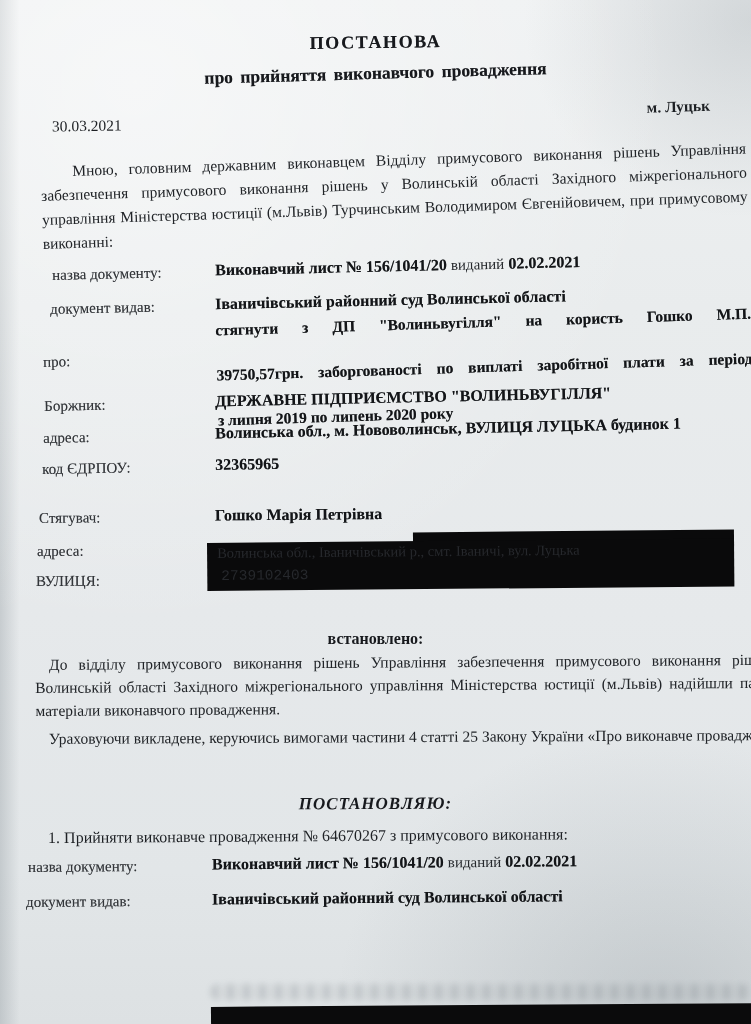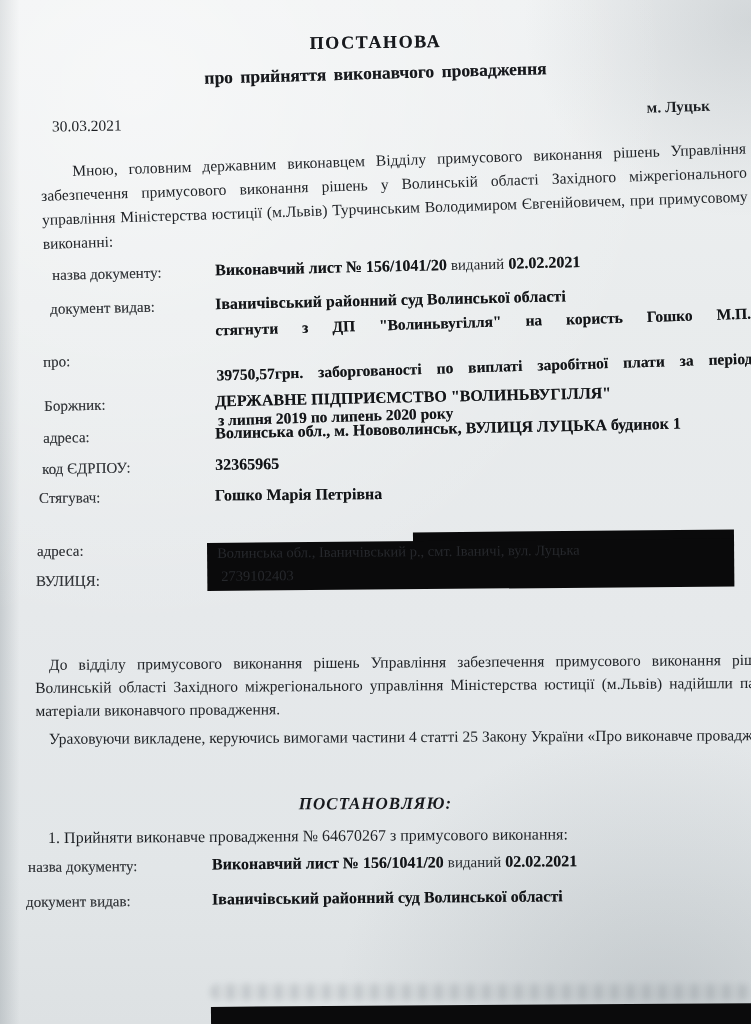--- a/index.html
+++ b/index.html
@@ -85,37 +85,40 @@
   </div>
   <div class="row" style="left:43px; top:429px; transform:rotate(-1.2deg);">
     <span class="lbl">адреса:</span>
     <span class="rowval val" style="left:172px;">Волинська обл., м. Нововолинськ, ВУЛИЦЯ ЛУЦЬКА будинок 1</span>
   </div>
   <div class="row" style="left:42px; top:460px; transform:rotate(-1deg);">
     <span class="lbl">код ЄДРПОУ:</span>
     <span class="rowval val" style="left:173px;">32365965</span>
   </div>
 
-  <div class="row" style="left:39px; top:489px; transform:rotate(-0.5deg);">
+  <div class="row" style="left:39px; top:509px; transform:rotate(-0.5deg);">
     <span class="lbl">Стягувач:</span>
     <span class="rowval val" style="left:176px;">Гошко Марія Петрівна</span>
   </div>
   <div class="row" style="left:37px; top:542px; transform:rotate(-0.3deg);">
     <span class="lbl">адреса:</span>
   </div>
   <div class="row" style="left:36px; top:572px; transform:rotate(-0.3deg);">
     <span class="lbl">ВУЛИЦЯ:</span>
   </div>
 
   <div class="abs redbox" style="left:413px; top:531px; width:321px; height:16px; transform:rotate(-0.5deg);"></div>
   <div class="abs redbox" style="left:207px; top:543px; width:527px; height:48px; transform:rotate(-0.5deg); transform-origin:left top;">
     <span class="redtext" style="left:10px; top:2px;">Волинська обл., Іваничівський р., смт. Іваничі, вул. Луцька</span>
-    <span class="redtext" style="left:14px; top:25px;">2739102403</span>
+    <span class="redtext" style="left:14px; top:25px;font-family:Liberation Mono, monospace;">2739102403</span>
   </div>
 
+  <div class="abs centerline" style="top:630px;">
+    <span class="esth">встановлено:</span>
+  </div>
   <p class="abs para" style="left:35px; top:653px; width:762px; line-height:23px; text-indent:14px; transform:rotate(-0.4deg); transform-origin:left top;">До відділу примусового виконання рішень Управління забезпечення примусового виконання рішень у Волинській області Західного міжрегіонального управління Міністерства юстиції (м.Львів) надійшли паперові матеріали виконавчого провадження.</p>
   <p class="abs para" style="left:35px; top:727px; width:778px; line-height:23px; text-indent:14px; transform:rotate(-0.3deg); transform-origin:left top;">Ураховуючи викладене, керуючись вимогами частини 4 статті 25 Закону України «Про виконавче провадження»,</p>
 
   <div class="abs centerline" style="top:794px; transform:rotate(-0.2deg);">
     <span class="resh">ПОСТАНОВЛЯЮ:</span>
   </div>
   <div class="abs item" style="left:48px; top:829px; transform:rotate(-0.4deg); transform-origin:left top;">1. Прийняти виконавче провадження № 64670267 з примусового виконання:</div>
 
   <div class="row" style="left:28px; top:858px; transform:rotate(-0.5deg);">
     <span class="lbl">назва документу:</span>

